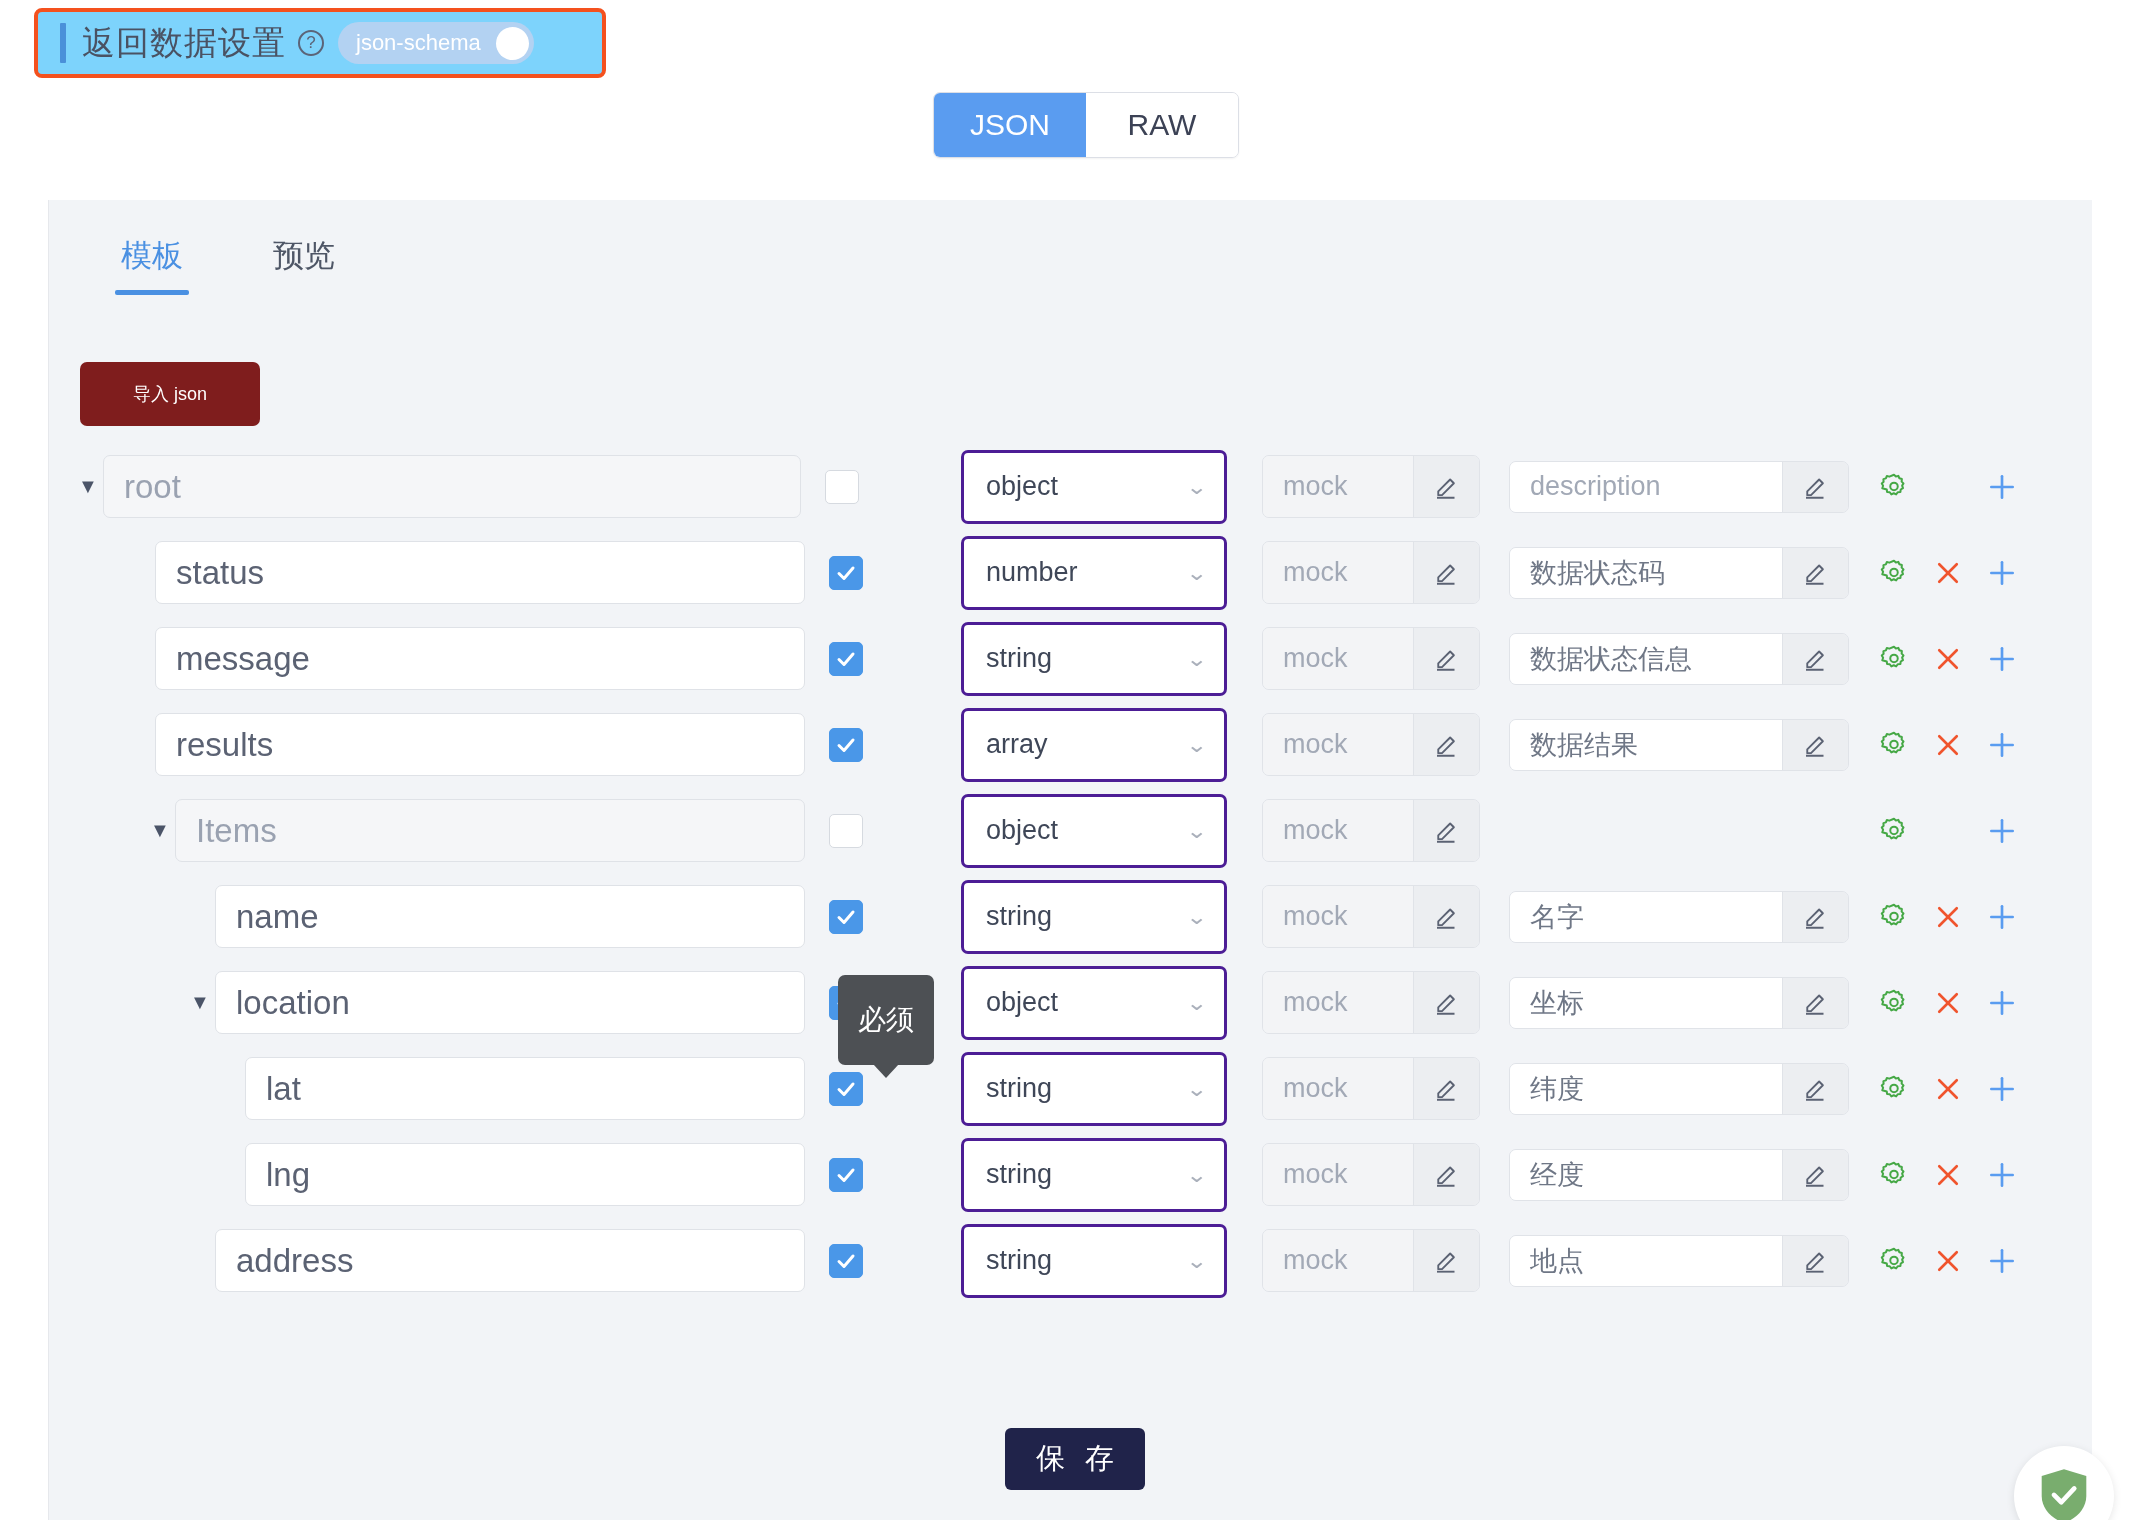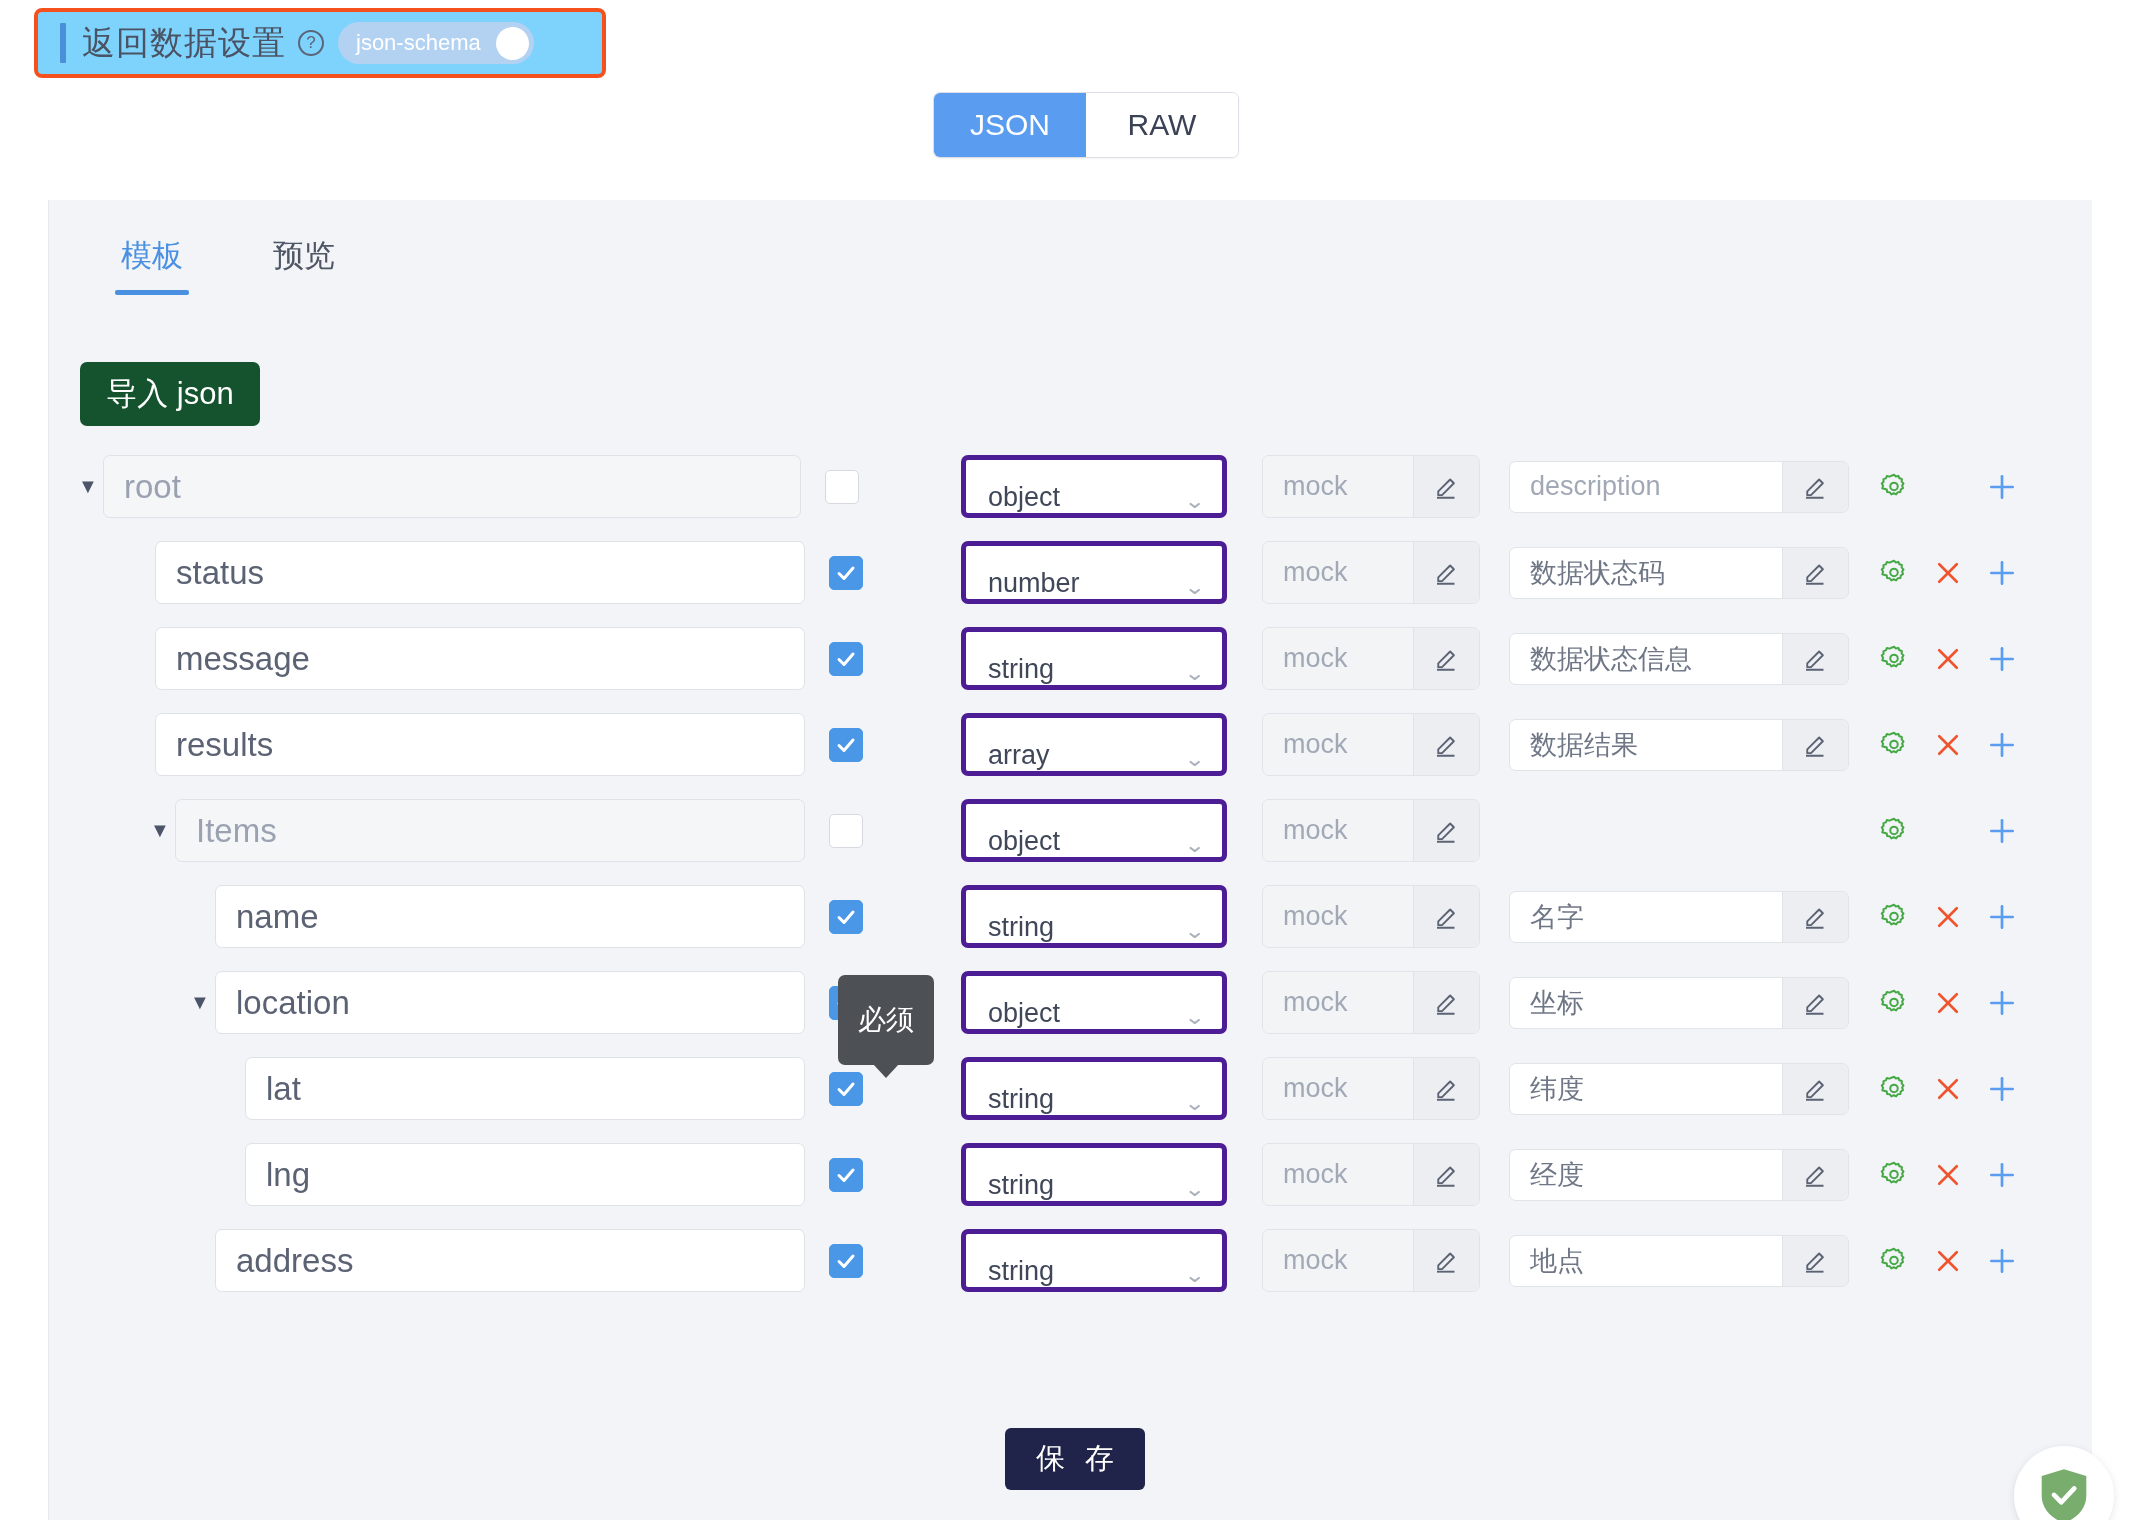--- a/index.html
+++ b/index.html
@@ -121,25 +121,25 @@
     height: 5px;
     background: #4a90e2;
     border-radius: 2px;
   }
 
   
   .import-btn {
     position: absolute;
     left: 80px; top: 362px;
     width: 180px; height: 64px;
-    background: #14532d;
+    background: #7f1d1d;
     color: #ffffff;
     border: none;
     border-radius: 7px;
-    font-size: 31px;
+    font-size: 18px;
     cursor: pointer;
     font-family: inherit;
   }
 
   
   .rows {
     position: absolute;
     left: 0; top: 455px;
     width: 100%;
   }
@@ -191,25 +191,25 @@
     color: #ffffff;
     font-size: 24px;
     line-height: 1;
   }
   .chk .tick { display: none; }
   .chk.on .tick { display: block; }
 
   .type-select {
     position: absolute;
     left: 961px;
-    width: 266px; height: 63px;
-    border: 5px solid #4c1d95;
+    width: 266px; height: 74px;
+    border: 3px solid #4c1d95;
     border-radius: 7px;
     background: #ffffff;
-    display: flex; align-items: flex-end;
+    display: flex; align-items: center;
     padding: 0 18px 0 22px;
     font-size: 27px;
     color: #3f4758;
     justify-content: space-between;
     cursor: pointer;
   }
   .chev {
     color: #aab0bb;
     font-size: 21px;
     transform: scaleX(1.25);

